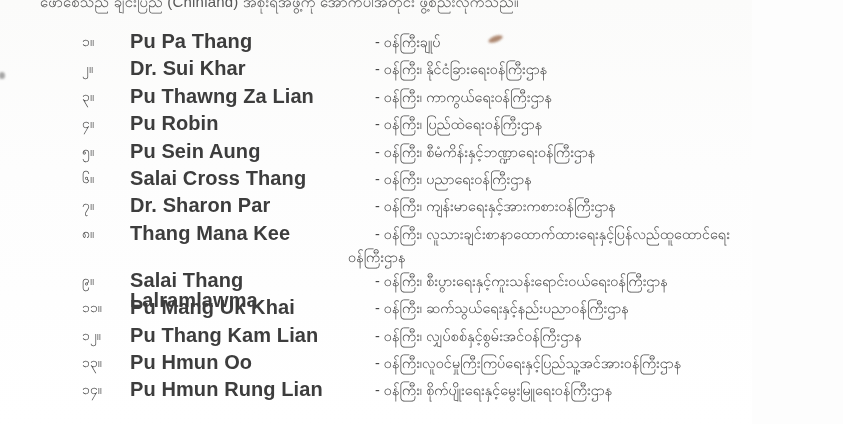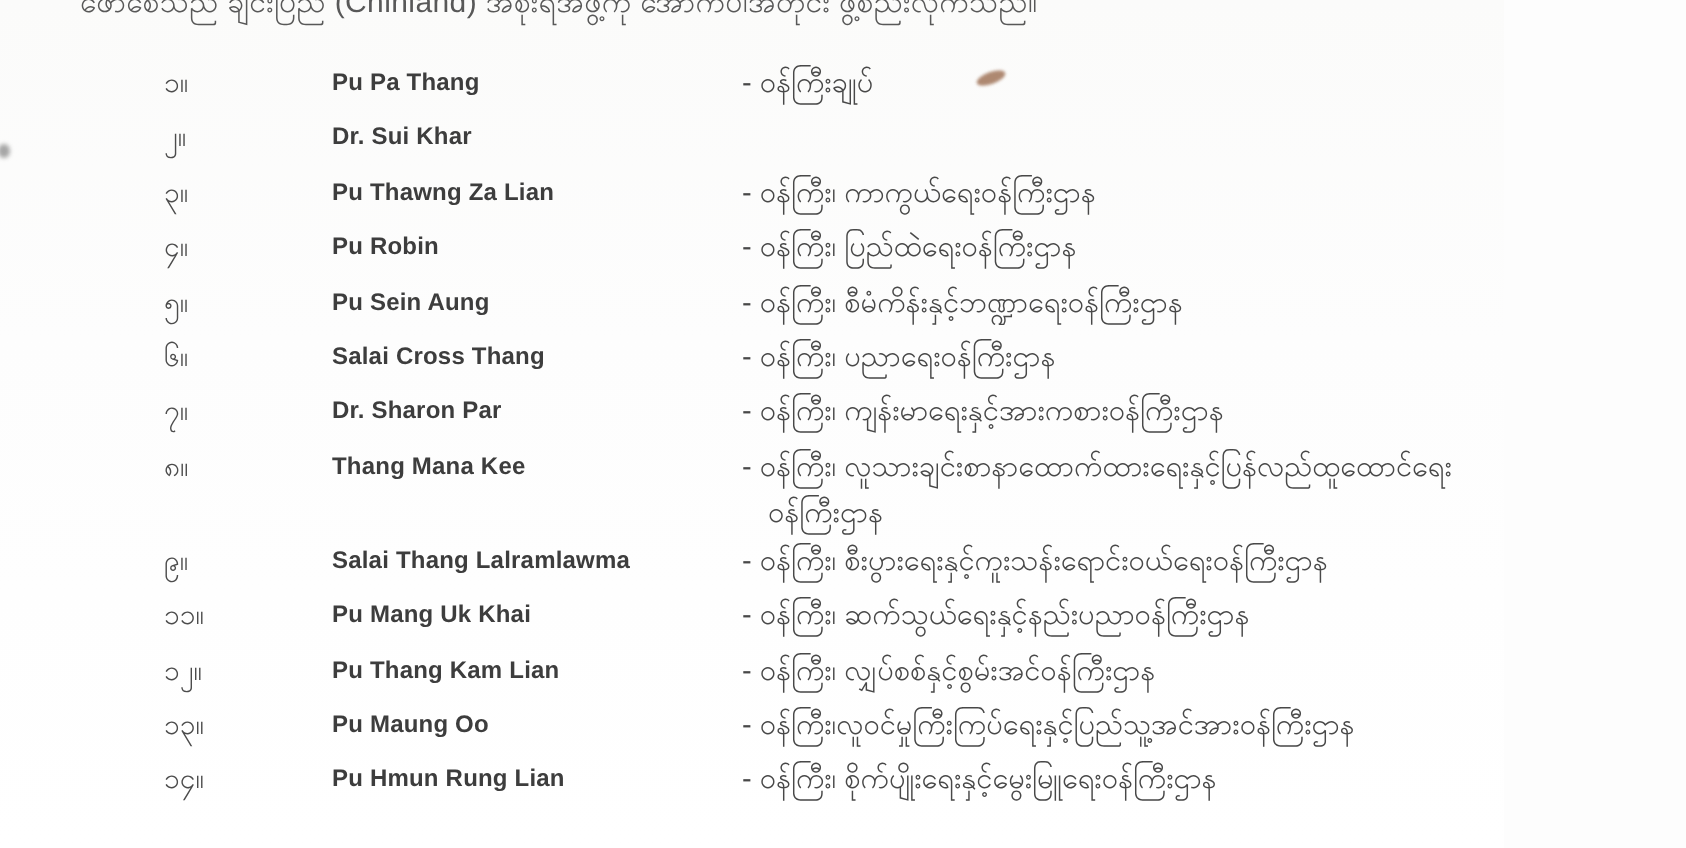--- a/index.html
+++ b/index.html
@@ -56,32 +56,32 @@
     flex: none;
     width: 48px;
     color: #4c4c4c;
     font-size: 14px;
   }
   .name {
     flex: none;
     width: 205px;
     color: #3d3d3d;
     font-weight: 600;
-    font-size: 12px;
+    font-size: 20px;
     letter-spacing: 0.1px;
-    margin-left: 36px;
   }
   .title {
     flex: 1;
     color: #484848;
     line-height: 23.5px;
   }
   .title .t-line {
     display: block;
     white-space: nowrap;
+    margin-left: 40px;
   }
   .title .t-line2 {
     display: block;
     padding-left: 13px;
     white-space: nowrap;
   }
   .speck {
     position: absolute;
     left: 488px;
     top: 36px;
@@ -131,20 +131,24 @@
     <span class="name">Pu Pa Thang</span>
     <span class="title">
       <span class="t-line">- ဝန်ကြီးချုပ်</span>
 
     </span>
   </li>
 
   <li class="row">
     <span class="num">၂။</span>
     <span class="name">Dr. Sui Khar</span>
+    <span class="title">
+      <span class="t-line">- ဝန်ကြီး၊ နိုင်ငံခြားရေးဝန်ကြီးဌာန</span>
+
+    </span>
   </li>
 
   <li class="row">
     <span class="num">၃။</span>
     <span class="name">Pu Thawng Za Lian</span>
     <span class="title">
       <span class="t-line">- ဝန်ကြီး၊ ကာကွယ်ရေးဝန်ကြီးဌာန</span>
 
     </span>
   </li>
@@ -217,21 +221,21 @@
     <span class="num">၁၂။</span>
     <span class="name">Pu Thang Kam Lian</span>
     <span class="title">
       <span class="t-line">- ဝန်ကြီး၊ လျှပ်စစ်နှင့်စွမ်းအင်ဝန်ကြီးဌာန</span>
 
     </span>
   </li>
 
   <li class="row">
     <span class="num">၁၃။</span>
-    <span class="name">Pu Maung Oo</span>
+    <span class="name">Pu Hmun Oo</span>
     <span class="title">
       <span class="t-line">- ဝန်ကြီး၊လူဝင်မှုကြီးကြပ်ရေးနှင့်ပြည်သူ့အင်အားဝန်ကြီးဌာန</span>
 
     </span>
   </li>
 
   <li class="row">
     <span class="num">၁၄။</span>
     <span class="name">Pu Hmun Rung Lian</span>
     <span class="title">

